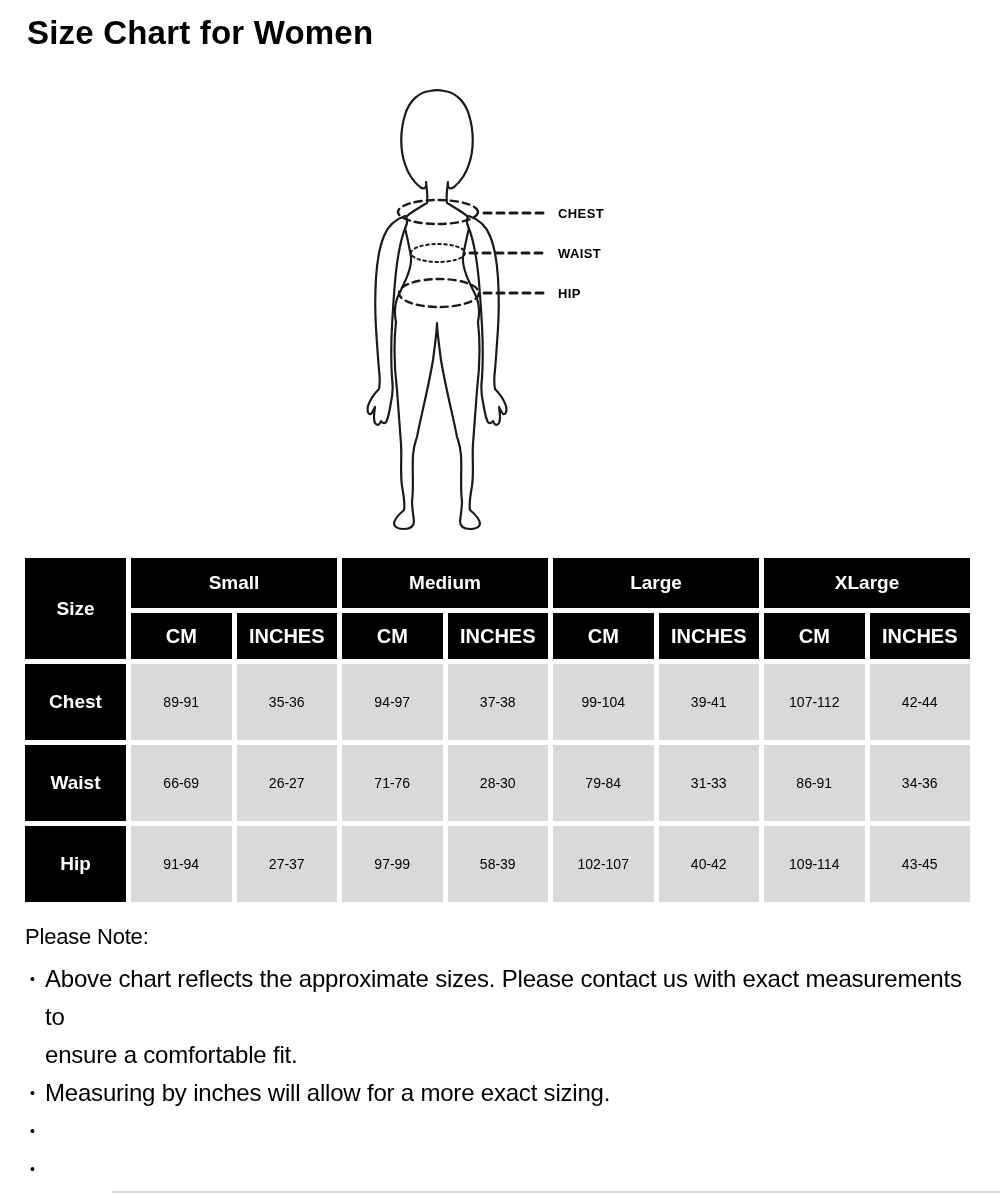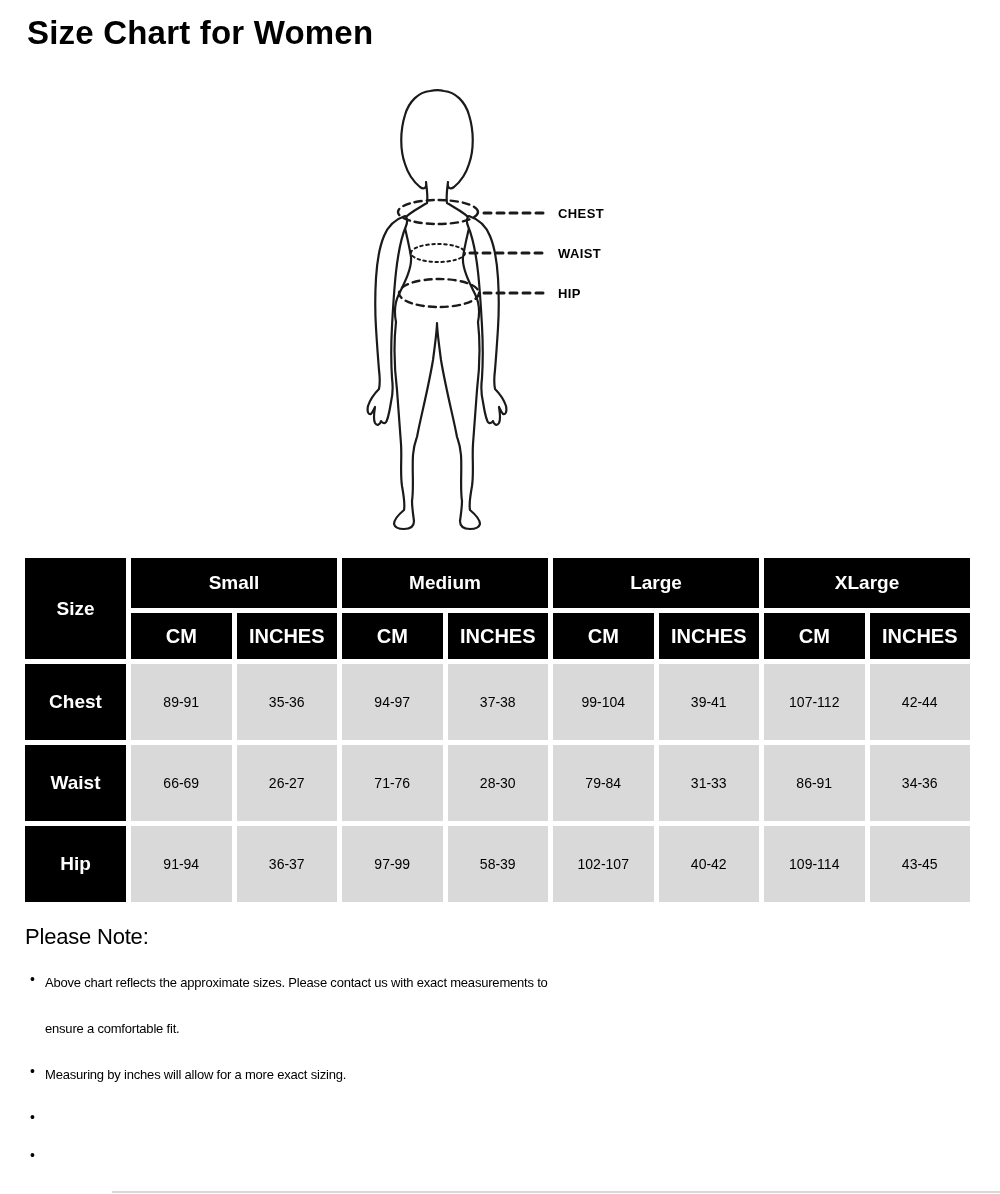--- a/index.html
+++ b/index.html
@@ -90,22 +90,22 @@
     align-items: flex-start;
     margin: 0 0 0 5px;
   }
   .note-bullet {
     width: 15px;
     flex: 0 0 15px;
     font-size: 14px;
     line-height: 38px;
   }
   .note-text {
-    font-size: 13px;
-    line-height: 46px;
+    font-size: 24px;
+    line-height: 38px;
     letter-spacing: -0.2px;
     white-space: pre-line;
   }
   .bottom-divider {
     position: absolute;
     left: 112px;
     top: 1191px;
     width: 888px;
     height: 2px;
     background: #d8d8d8;
@@ -259,21 +259,21 @@
         <td class="val">71-76</td>
         <td class="val">28-30</td>
         <td class="val">79-84</td>
         <td class="val">31-33</td>
         <td class="val">86-91</td>
         <td class="val">34-36</td>
       </tr>
       <tr class="data-row">
         <th class="hdr">Hip</th>
         <td class="val">91-94</td>
-        <td class="val">36-37</td>
+        <td class="val">27-37</td>
         <td class="val">97-99</td>
         <td class="val">58-39</td>
         <td class="val">102-107</td>
         <td class="val">40-42</td>
         <td class="val">109-114</td>
         <td class="val">43-45</td>
       </tr>
     </tbody>
   </table>
 

